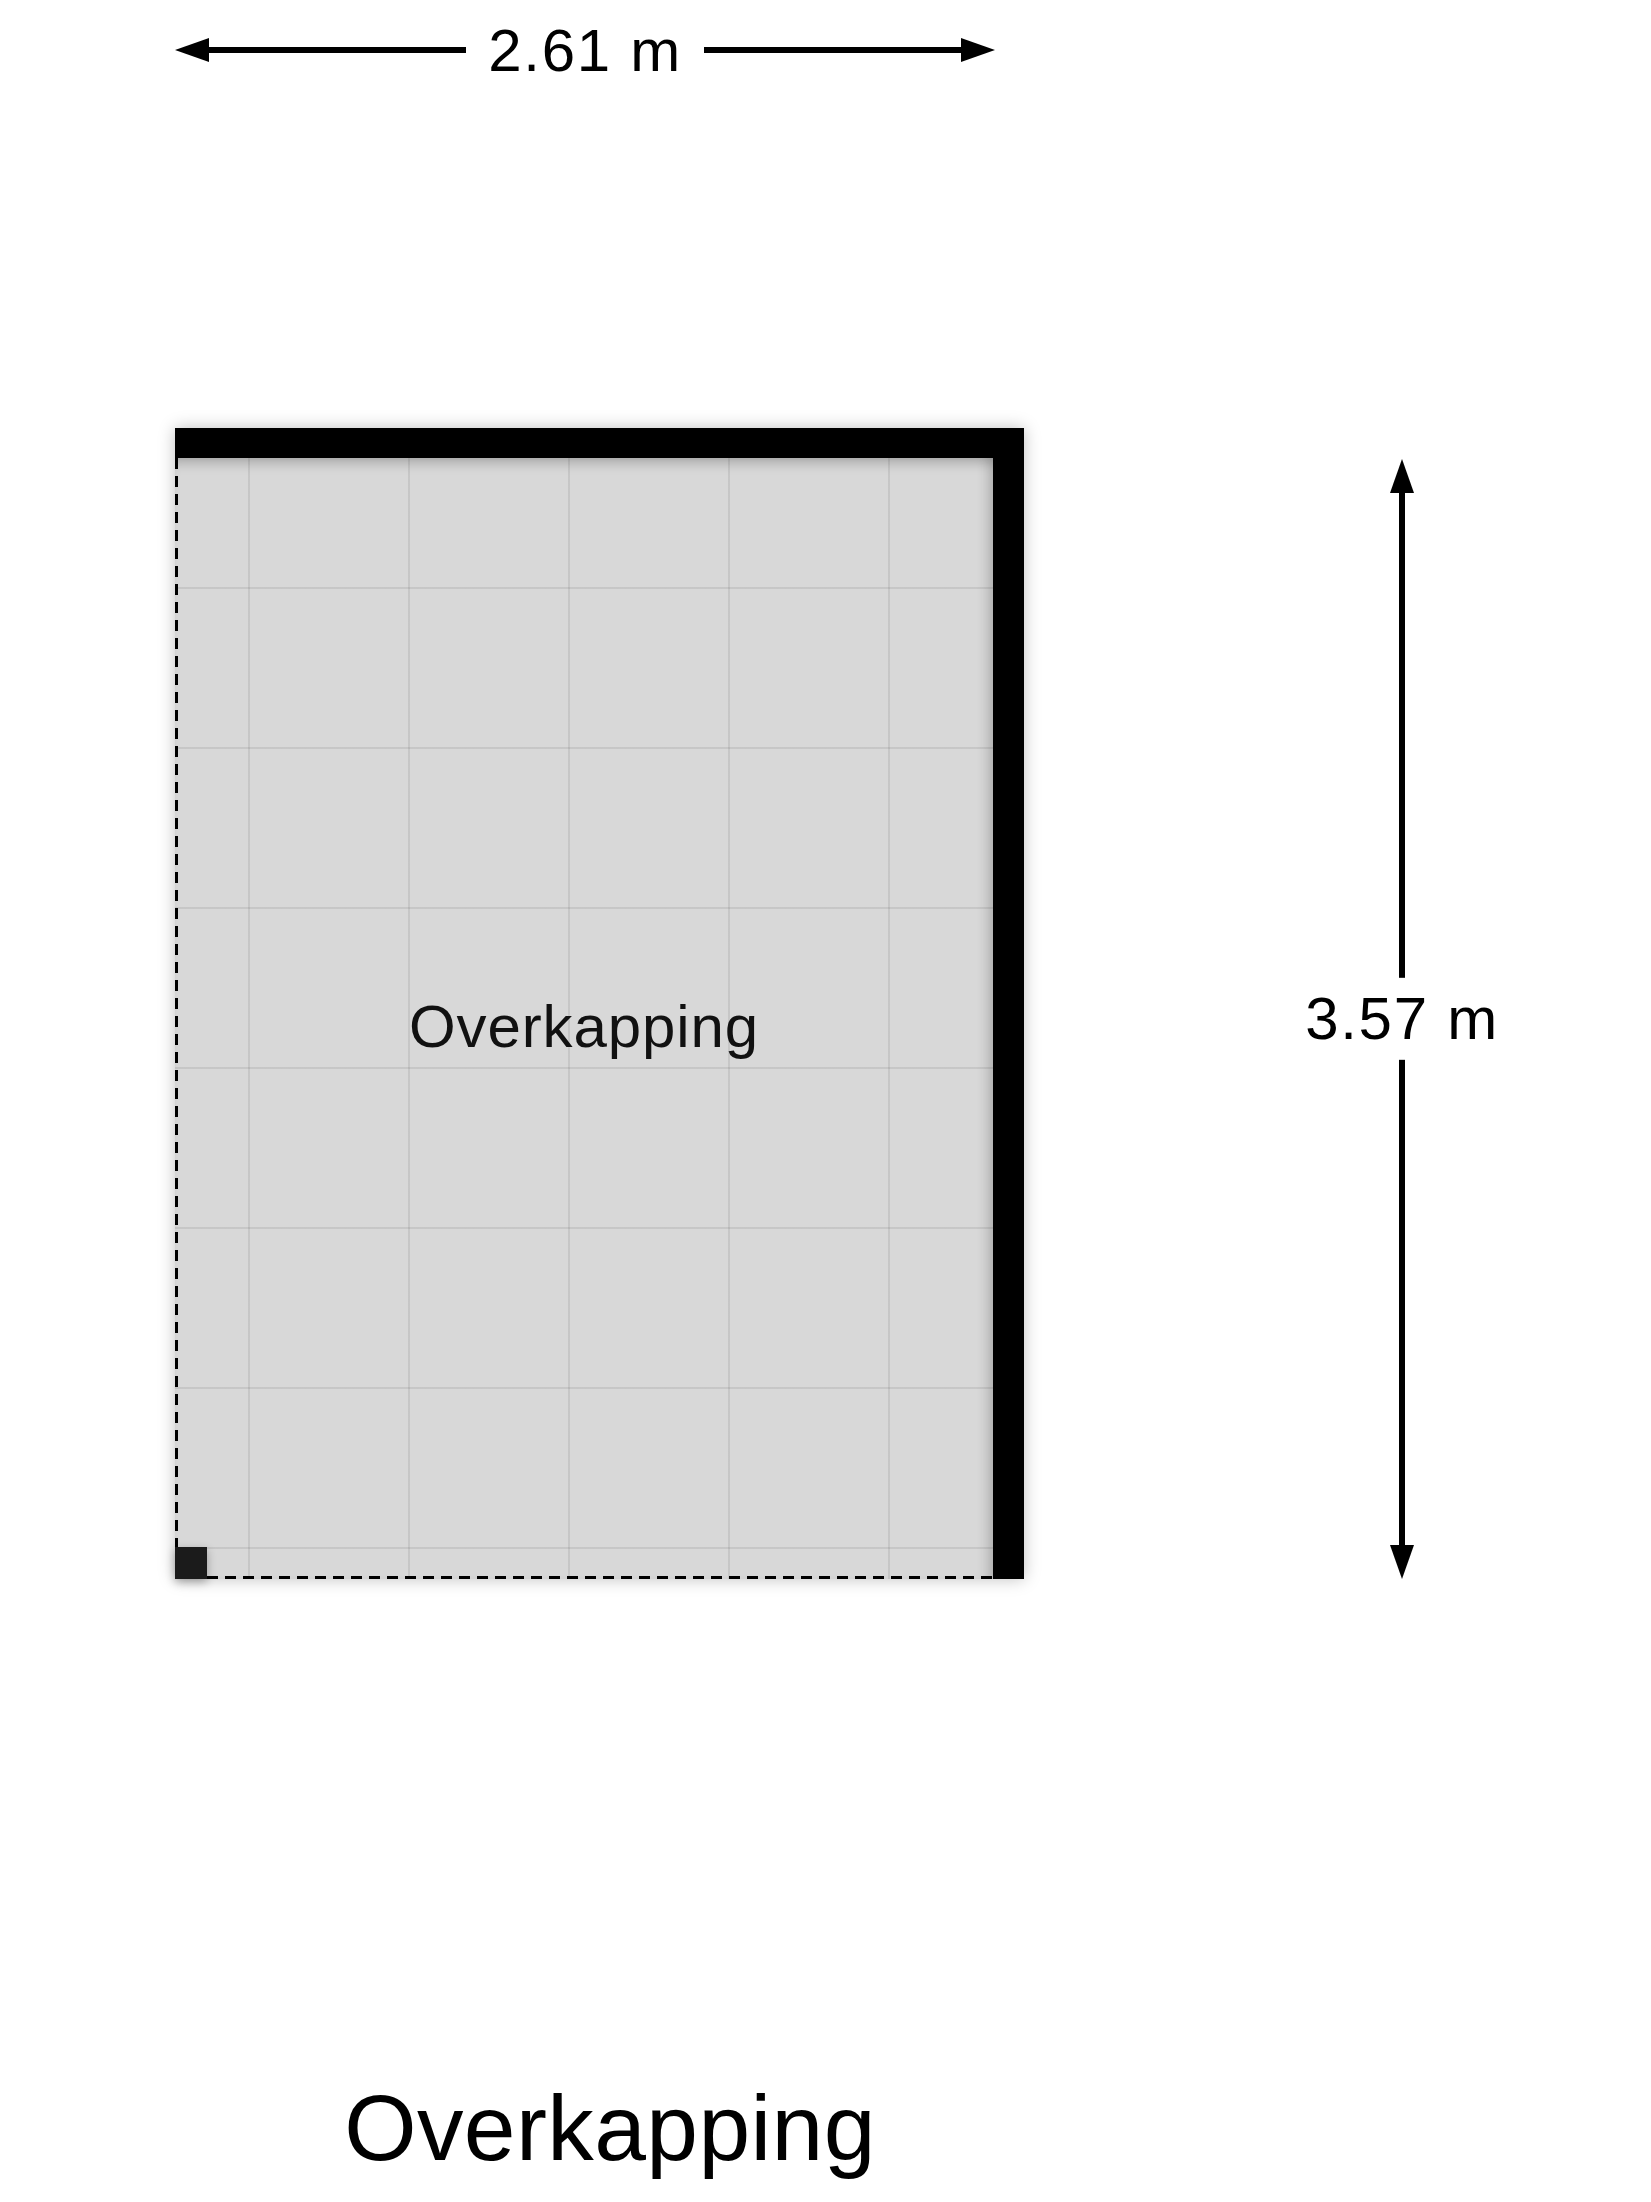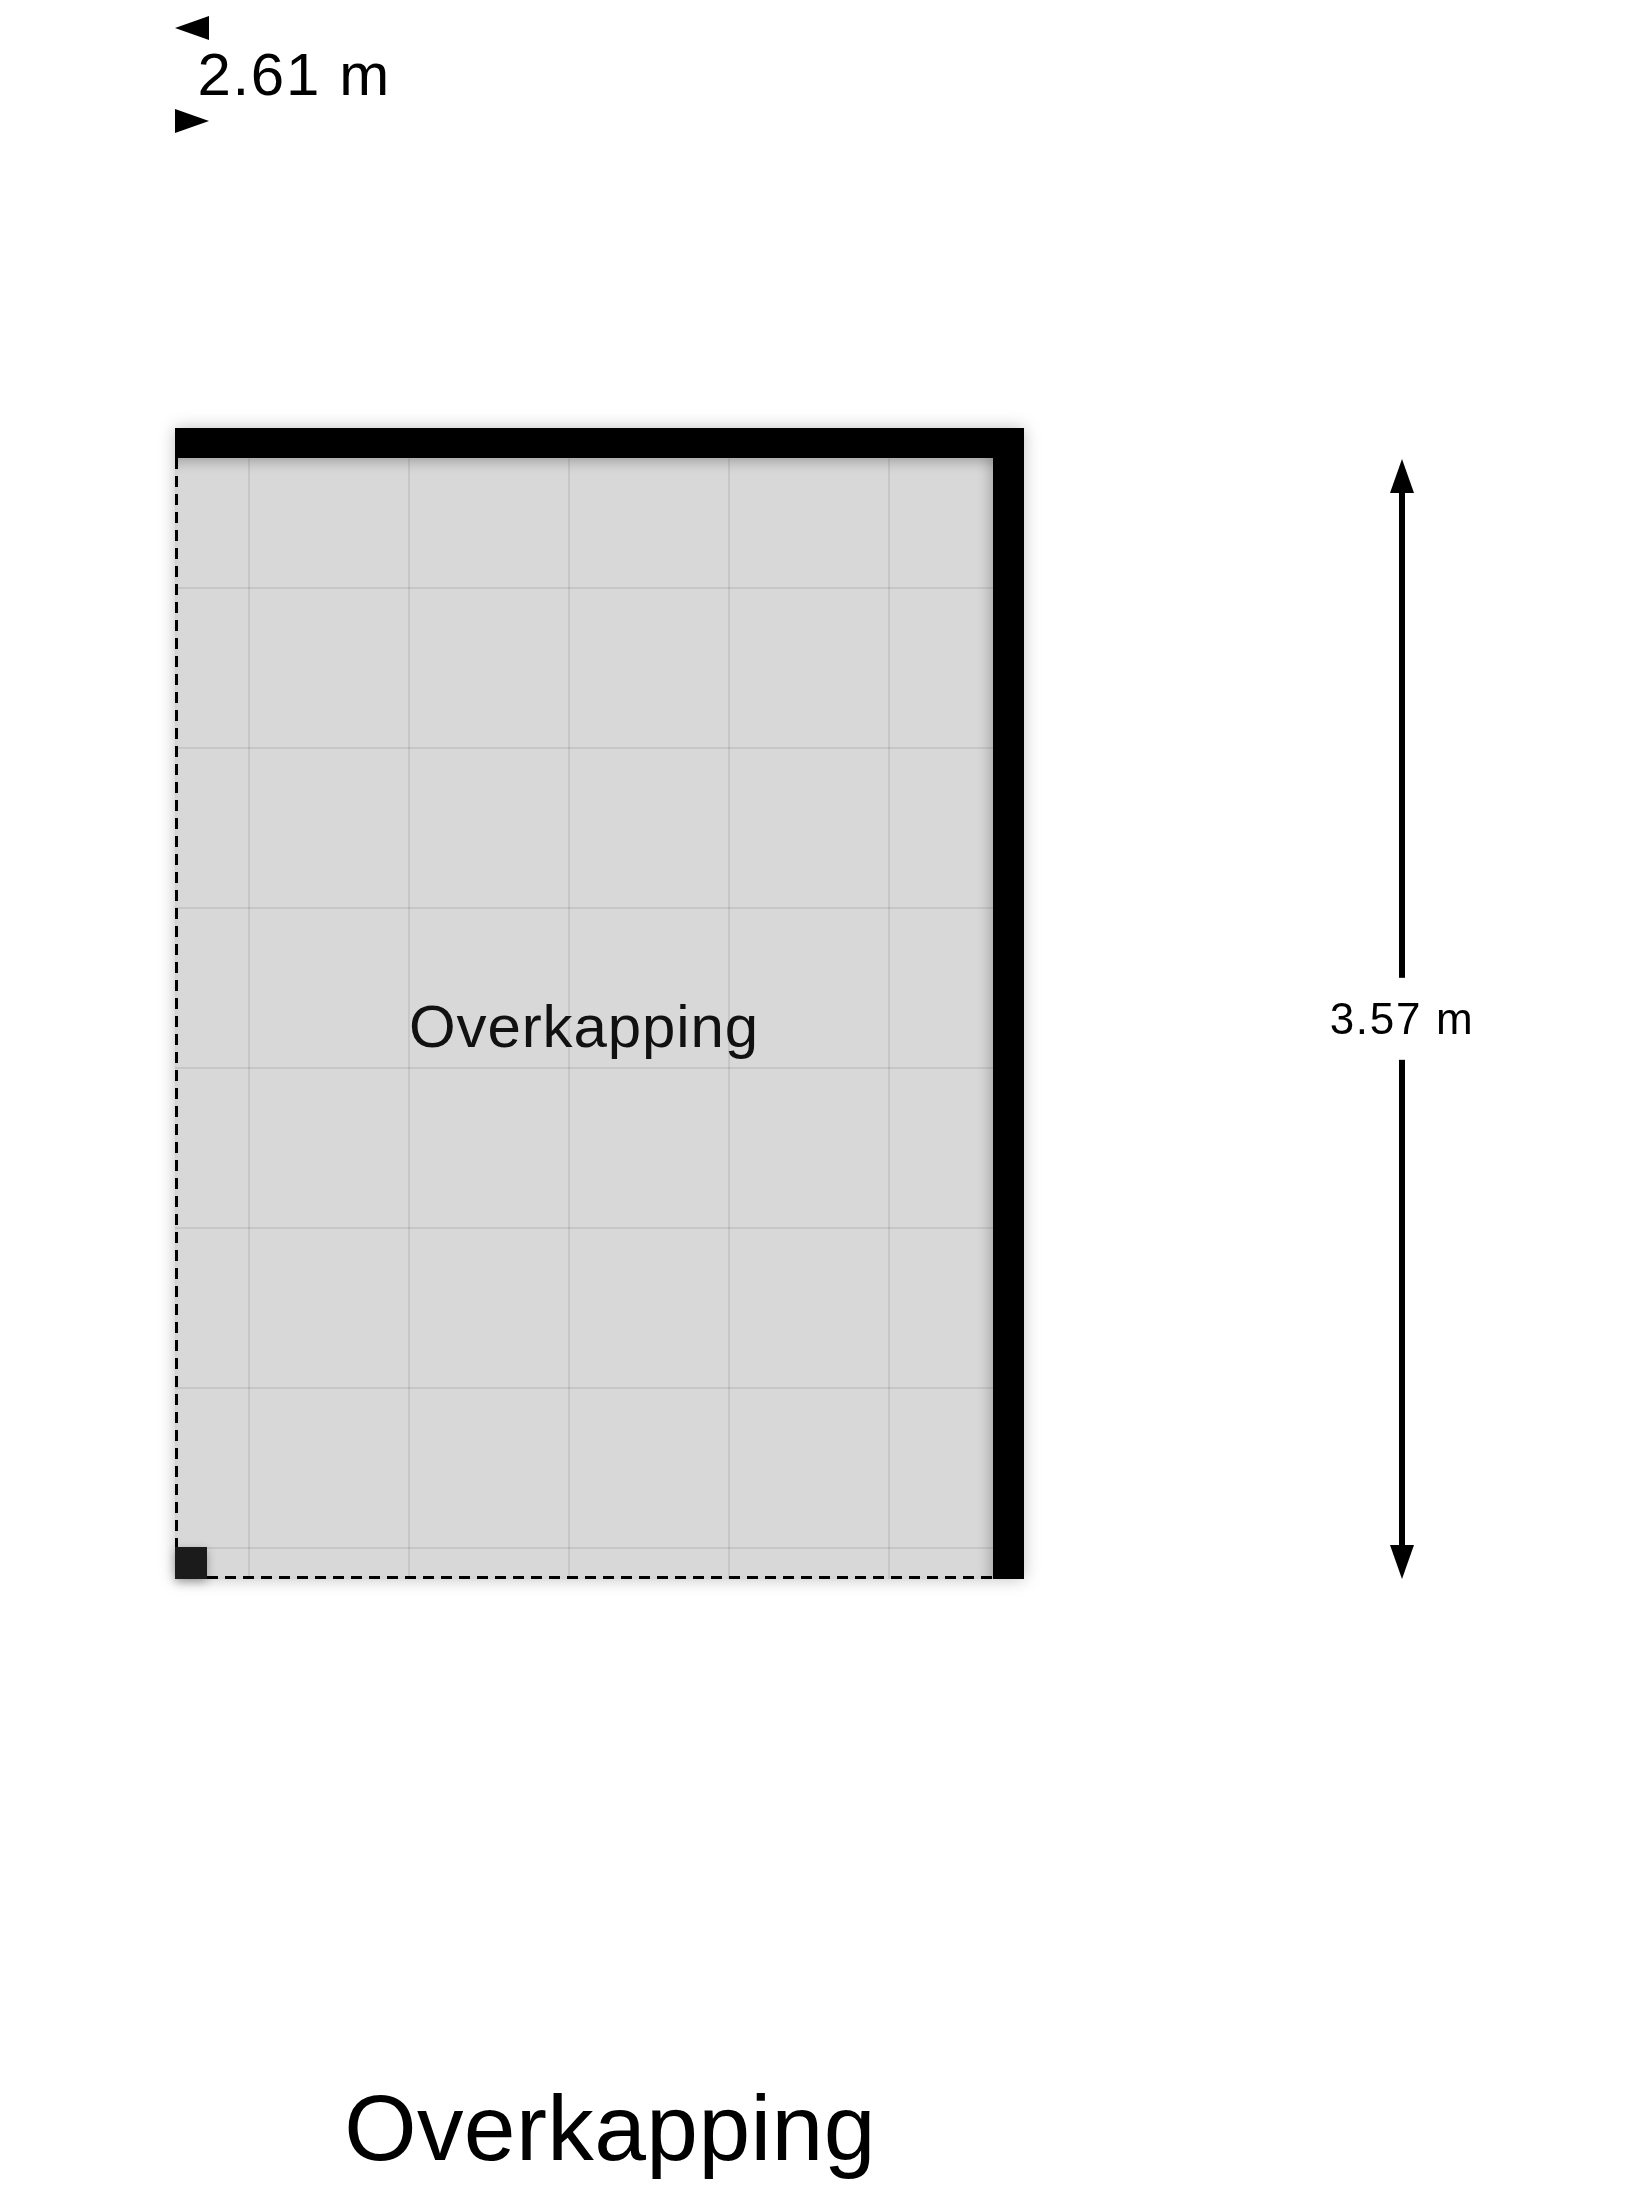--- a/index.html
+++ b/index.html
@@ -17,21 +17,21 @@
   }
 
   
   .dim-horizontal {
     position: absolute;
     left: 175px;
     top: 15.5px;
     width: 820px;
     height: 69px;
     display: flex;
-    flex-direction: column;
+    align-items: center;
   }
   .dim-horizontal .line {
     flex: 1 1 auto;
     height: 5.2px;
     background: #000;
   }
   .tri {
     width: 0;
     height: 0;
     border-style: solid;
@@ -143,21 +143,21 @@
     bottom: 27.5px;
     width: 5.2px;
     background: #000;
   }
   .dim-vertical .v-label {
     position: absolute;
     left: 50%;
     top: 50%;
     transform: translate(-50%, -50%);
     background: #ffffff;
-    font-size: 44px;
+    font-size: 60px;
     line-height: 72px;
     letter-spacing: 1.7px;
     color: #000;
     padding: 5.2px 19px;
     white-space: nowrap;
   }
 
   
   .plan-caption {
     position: absolute;

